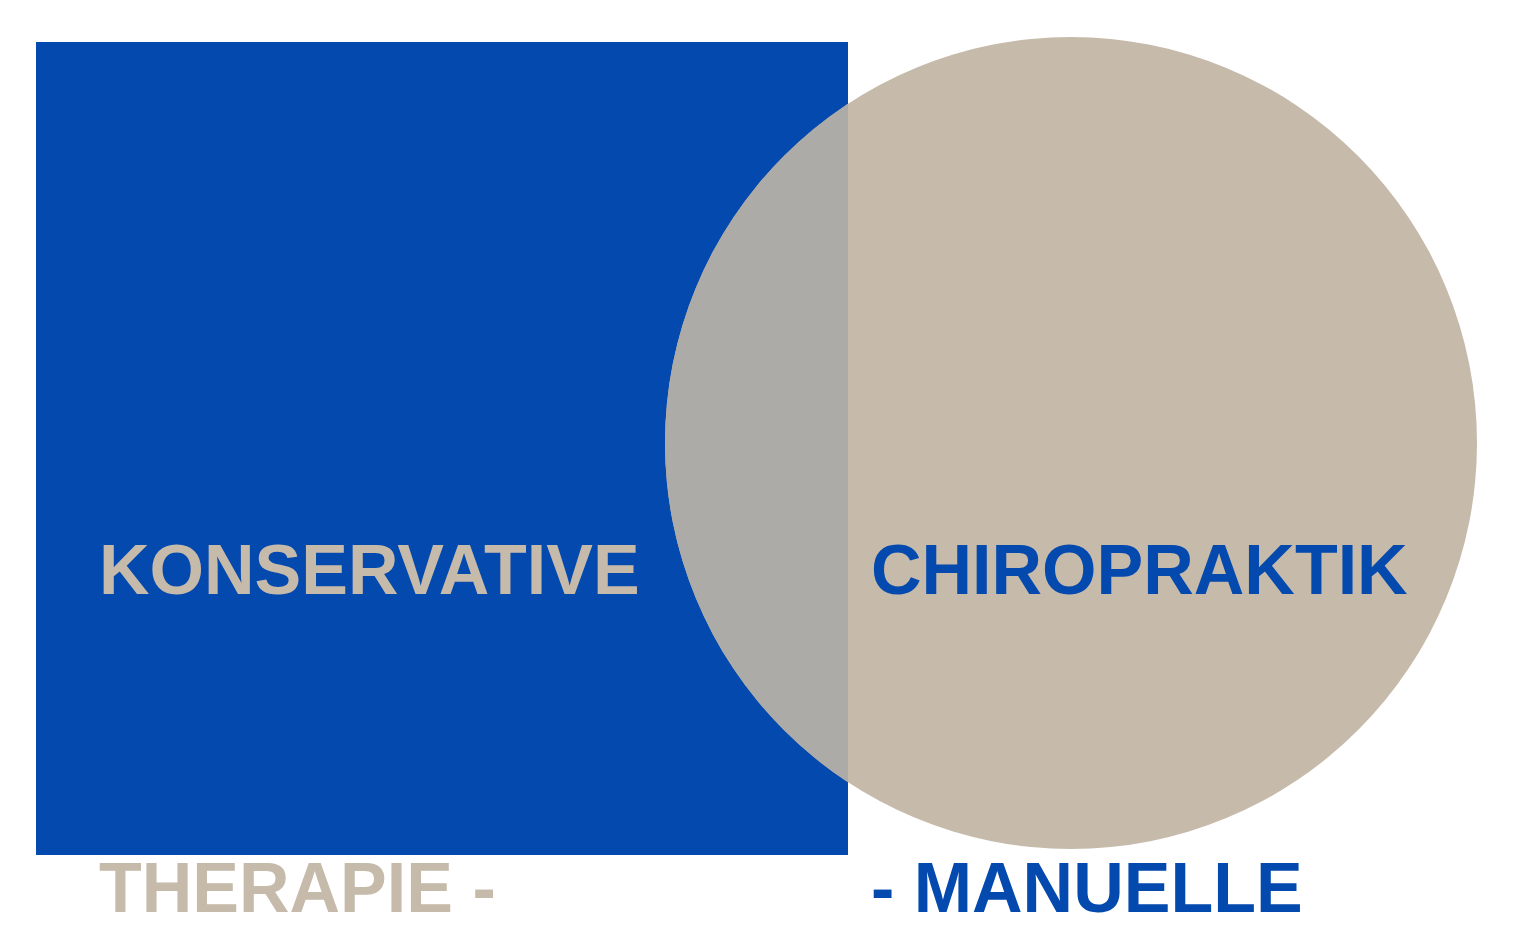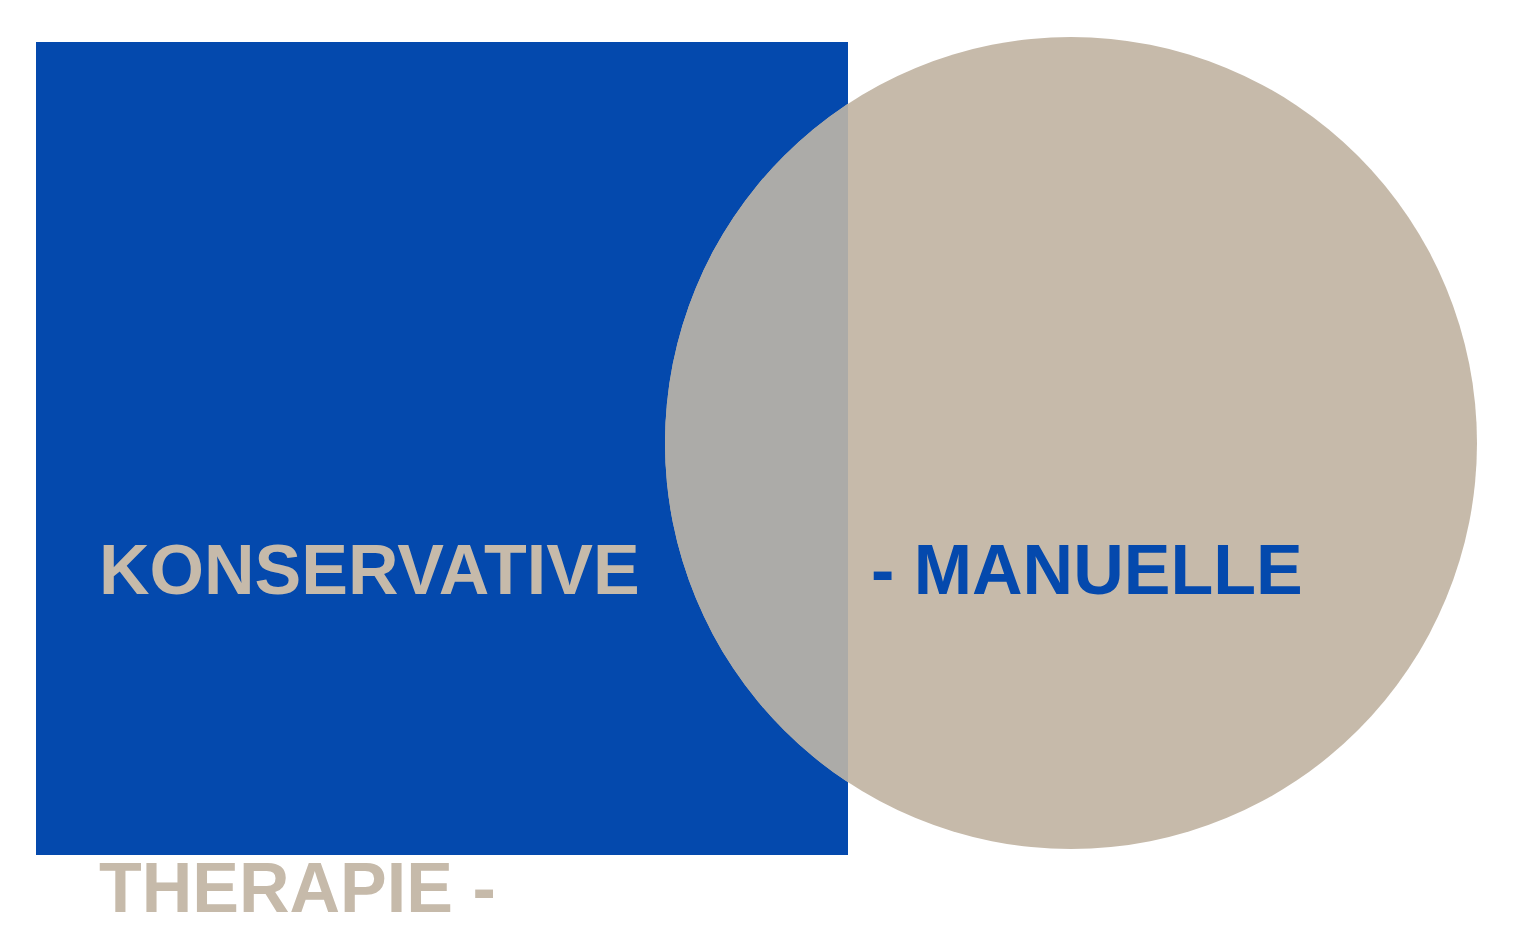--- a/index.html
+++ b/index.html
@@ -74,17 +74,18 @@
     </g>
   </svg>
 
   <div id="left-label" class="label-block" style="color: rgb(198, 186, 170);">
     <span class="label-line">KONSERVATIVE</span>
     <span class="label-line">THERAPIE -</span>
     
   </div>
 
   <div id="right-label" class="label-block" style="color: rgb(4, 73, 173);">
+    <span class="label-line">CHIROPRAKTIK</span>
     <span class="label-line">- MANUELLE</span>
     
   </div>
 
 </div>
 
 </body></html>

